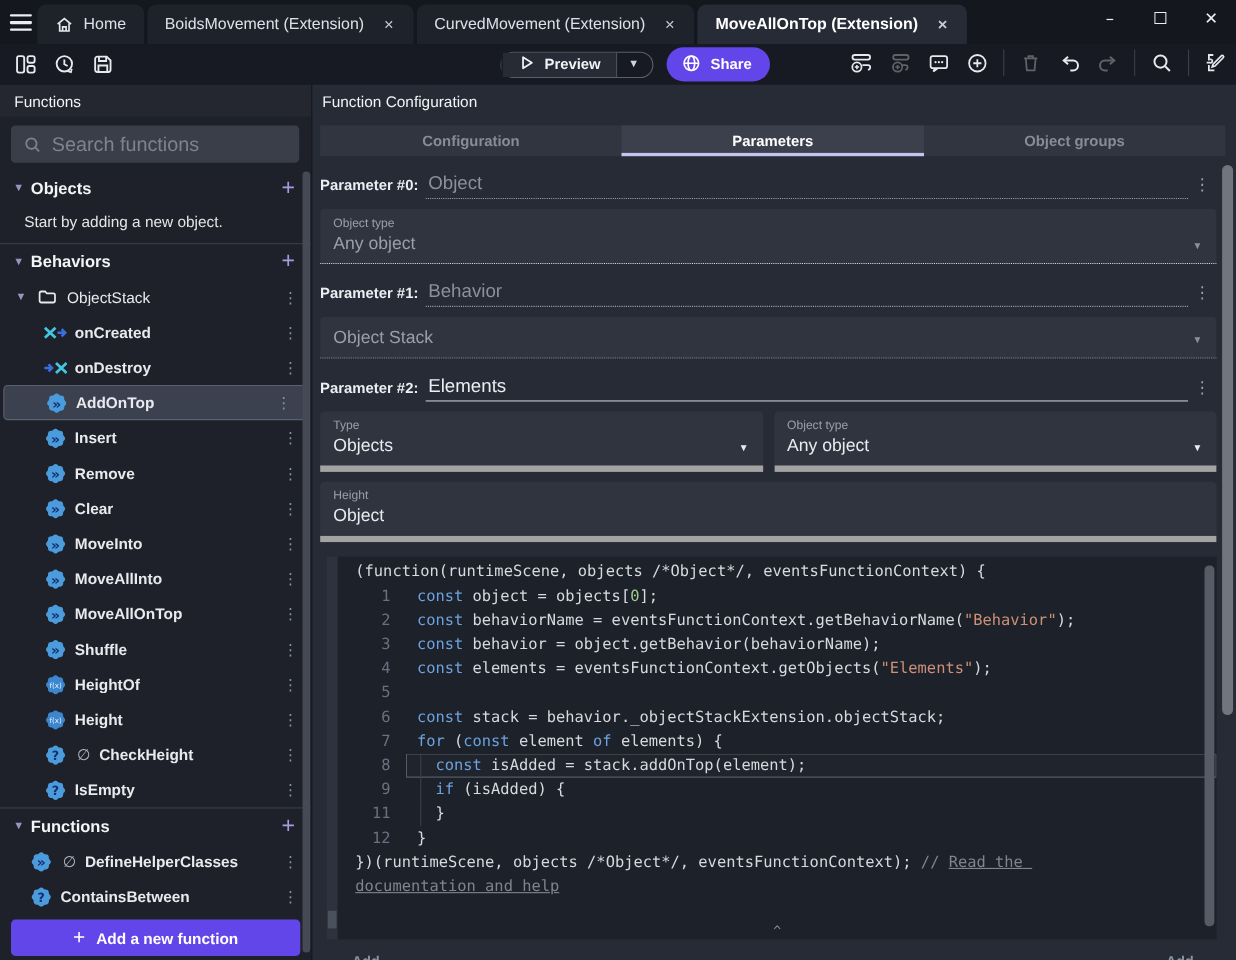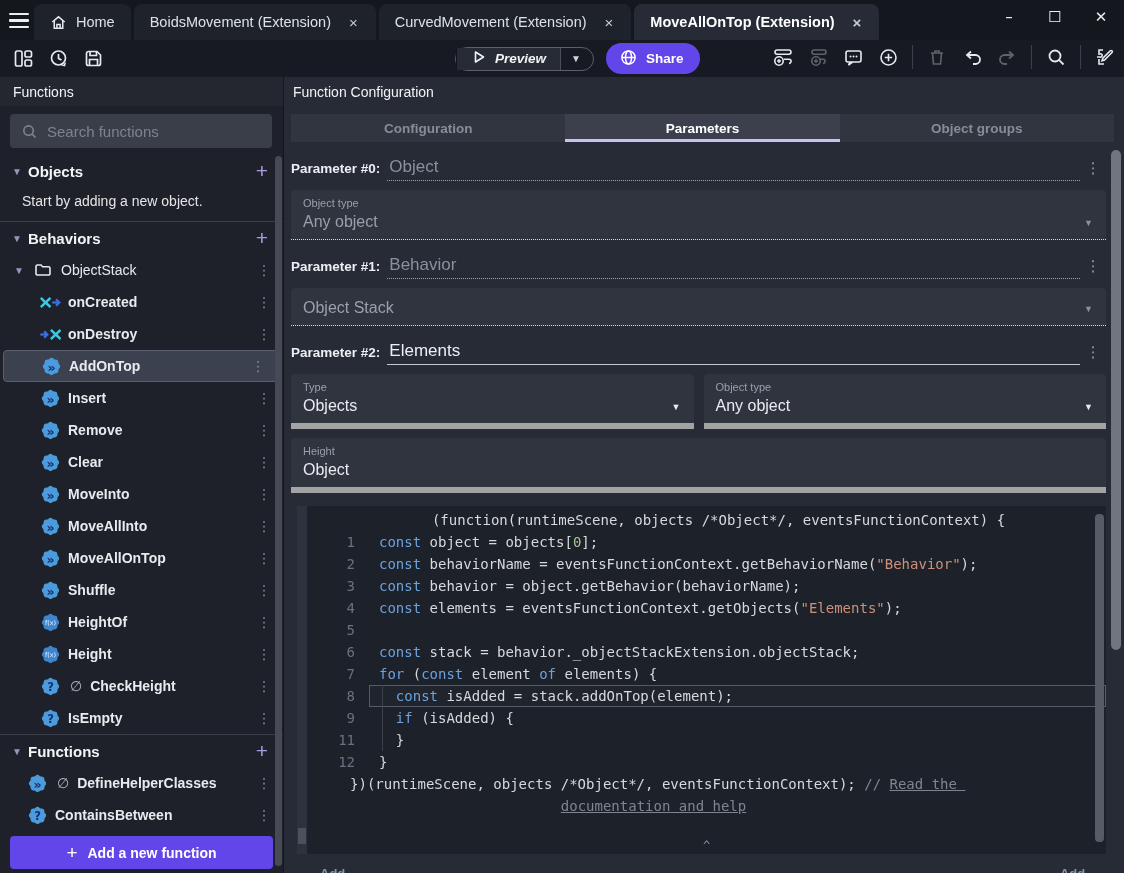--- a/index.html
+++ b/index.html
@@ -21,33 +21,33 @@
   .win-controls { position:absolute; right:0; top:0; height:34px; display:flex; align-items:center; }
   .win-btn { width:46px; text-align:center; font-size:15px; color:#eceef2; cursor:pointer; font-family:"DejaVu Sans", sans-serif; }
   
   .toolbar { position:absolute; left:0; top:40px; width:100%; height:37px; background:#171a22; }
   .tb-left { position:absolute; left:12px; top:7px; display:flex; gap:13px; align-items:center; }
   .tb-center { position:absolute; left:455px; top:3px; display:flex; gap:12px; align-items:center; }
   .tb-right { position:absolute; right:8px; top:5px; display:flex; gap:13px; align-items:center; }
   .tb-icon { width:22px; height:22px; display:inline-flex; align-items:center; justify-content:center; cursor:pointer; }
   .tb-icon.dim { opacity:.35; cursor:default; }
   .tb-divider { width:1px; height:24px; background:#3a3f4a; }
-  .btn-preview { display:flex; align-items:center; height:24px; border:1px solid #5a5f6a; border-radius:16px; color:#f2f3f6; cursor:pointer; background:transparent;font-style:italic; }
+  .btn-preview { display:flex; align-items:center; height:24px; border:1px solid #5a5f6a; border-radius:16px; color:#f2f3f6; cursor:pointer; background:transparent; }
   .btn-preview .main { display:flex; align-items:center; gap:9px; padding:0 14px 0 15px; font-size:13.5px; font-weight:bold; }
   .btn-preview .caret { padding:0 12px 0 10px; border-left:1px solid #4a4f5a; height:100%; display:flex; align-items:center; font-size:10px; color:#cfd3da; }
   .btn-share { display:flex; align-items:center; gap:9px; height:31px; padding:0 17px 0 14px; border-radius:16px; background:#6246ea; color:#fff; font-size:13.5px; font-weight:bold; cursor:pointer; }
   
   .content { position:absolute; left:0; top:77px; width:100%; height:796px; display:flex; }
   
   .sidebar { position:relative; width:283px; height:100%; background:#1e212a; overflow:hidden; flex:none; }
   .s-header { height:29px; background:#24272f; display:flex; align-items:center; padding-left:13px; font-size:14px; color:#f2f3f6; }
   .s-search-wrap { padding:8px 11px 0 10px; }
   .s-search { position:relative; height:34px; background:#3a3e48; border-radius:4px; display:flex; align-items:center; }
   .s-search svg { margin:0 9px 0 11px; flex:none; }
-  .s-search input { background:transparent; border:none; outline:none; color:#dfe2e8; font-size:15px; width:200px; font-family:"Liberation Sans", sans-serif; }
+  .s-search input { background:transparent; border:none; outline:none; color:#dfe2e8; font-size:18px; width:200px; font-family:"Liberation Sans", sans-serif; }
   .s-search input::placeholder { color:#7d8390; }
   .tree { padding-top:7px; }
   .sec-head { height:32px; display:flex; align-items:center; padding:0 10px 0 12px; }
   .sec-caret { color:#9a93c0; font-size:10px; width:16px; }
   .sec-title { font-size:15px; font-weight:bold; color:#f4f5f7; flex:1; }
   .sec-plus { color:#a79ae0; font-size:21px; font-weight:400; width:22px; text-align:center; cursor:pointer; line-height:20px; }
   .s-empty { padding:6px 12px 12px 22px; font-size:14px; color:#e5e5e5; }
   .s-div { height:1px; background:#3a3e48; margin:0; }
   .srow { height:32px; display:flex; align-items:center; padding-right:8px; cursor:pointer; }
   .srow .kebab { width:22px; text-align:center; color:#8a90a0; font-size:14px; letter-spacing:0; }
@@ -88,21 +88,21 @@
   .f-arrow { position:absolute; right:13px; bottom:11px; font-size:9px; color:#e9ebef; }
   .field.disabled .f-arrow { color:#8a909c; }
   
   .code-area { display:flex; margin:13px 18px 0 13px; height:348px; }
   .code-strip { width:10px; background:#2d323e; position:relative; flex:none; }
   .code-strip .strip-thumb { position:absolute; left:1px; bottom:10px; width:8px; height:16px; background:#4a505c; }
   .editor { flex:1; background:#1d212a; font-family:"DejaVu Sans Mono", monospace; font-size:14px; line-height:22px; color:#d6d9de; padding-top:3px; position:relative; overflow:hidden; }
   .cl { display:flex; white-space:pre; }
   .cl .gut { width:62px; text-align:right; padding-right:14px; color:#6a7080; flex:none; user-select:none; }
   .cl .code { flex:1; position:relative; padding-left:10px; }
-  .cl.nog { padding-left:24px;text-align:center; }
+  .cl.nog { padding-left:16px; }
   .cl.nog .code { padding-left:0; }
   .cl.guide .code::before { content:""; position:absolute; left:13px; top:0; bottom:0; border-left:1px solid #3a404c; }
   .cl.cur .code { box-shadow:inset 0 0 0 1px #545a66; background:#20242d; }
   .code-footer .code { white-space:pre-wrap; max-width:645px; }
   .tk-k { color:#6ca2dd; } .tk-s { color:#ce9178; } .tk-n { color:#9fc98f; }
   .tk-d { color:#d6d9de; } .tk-c { color:#7e8591; } .tk-l { text-decoration:underline; cursor:pointer; }
   .editor-caret { position:absolute; left:0; right:0; bottom:1px; text-align:center; color:#8a90a0; font-size:12px; line-height:14px; }
   .code-vscroll { position:absolute; right:2px; top:8px; width:9px; height:328px; background:#565b66; border-radius:4px; }
   .m-scrollbar { position:absolute; right:3px; top:73px; width:10px; height:500px; background:#70757e; border-radius:5px; }
   .frag { position:absolute; bottom:0; height:7px; overflow:hidden; font-size:13px; color:#8a93a3; font-weight:bold; }

